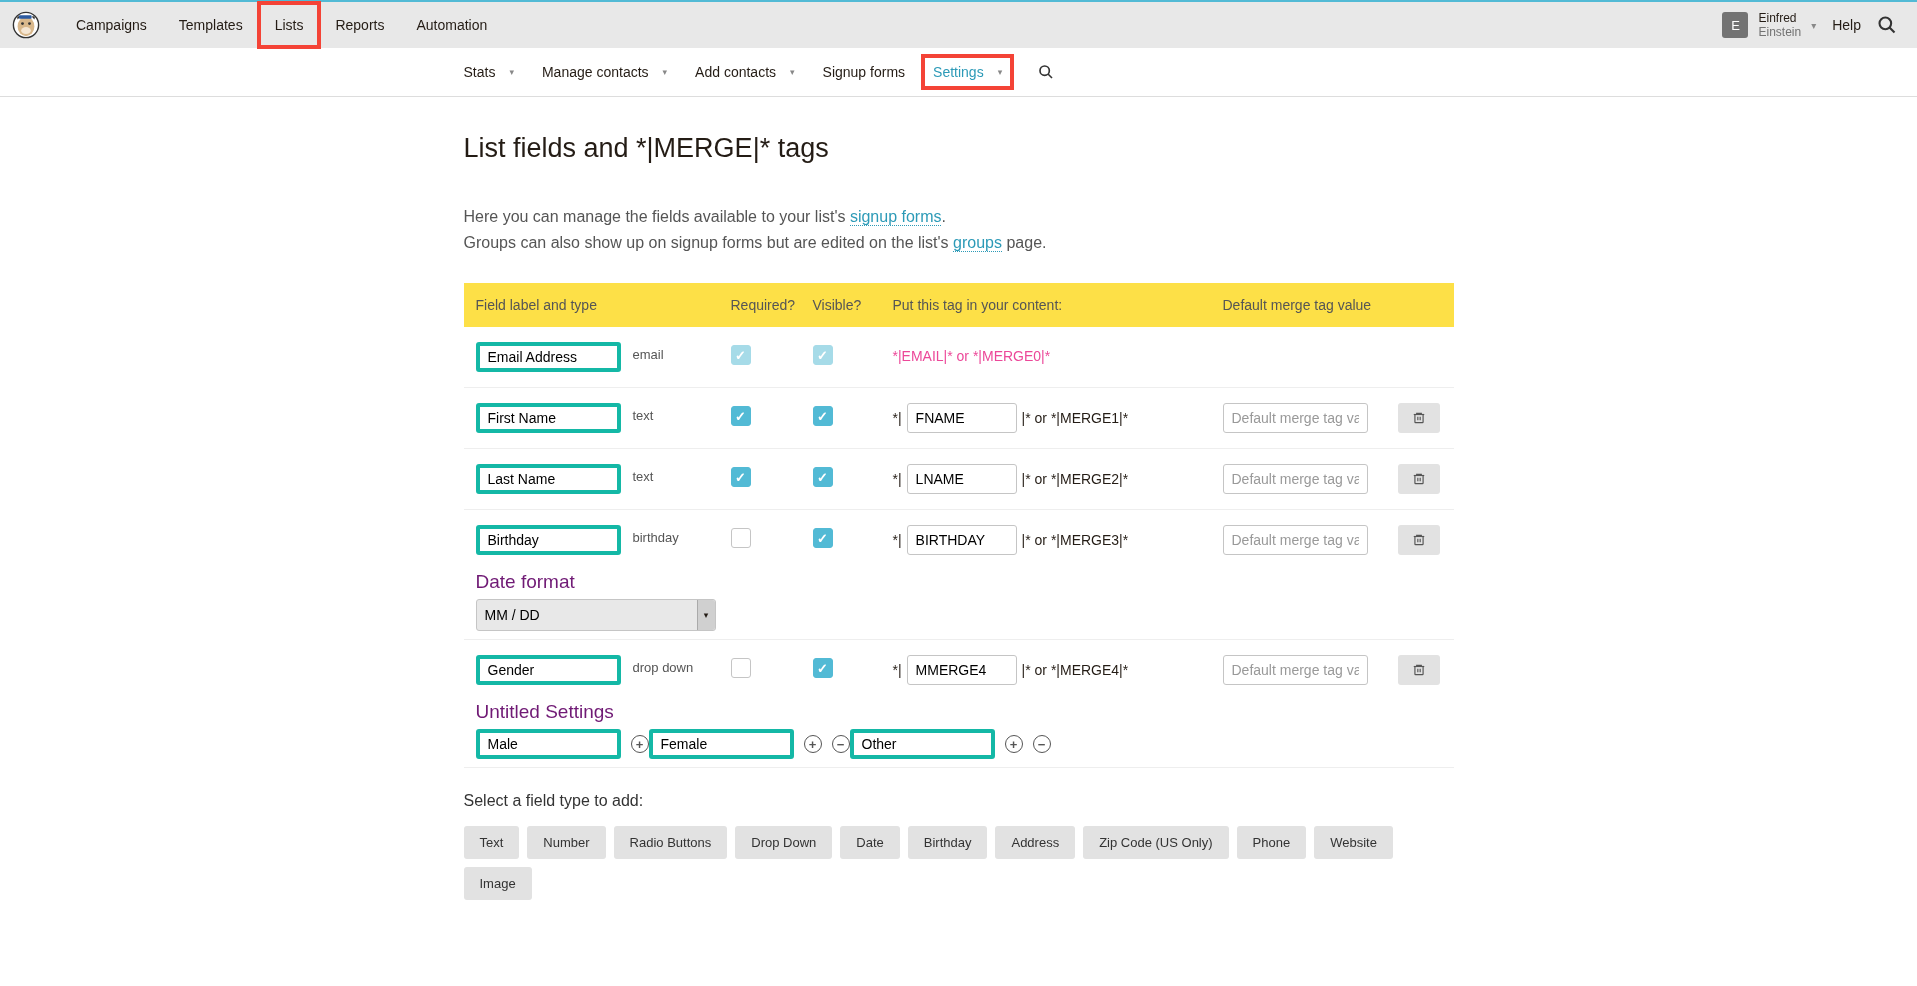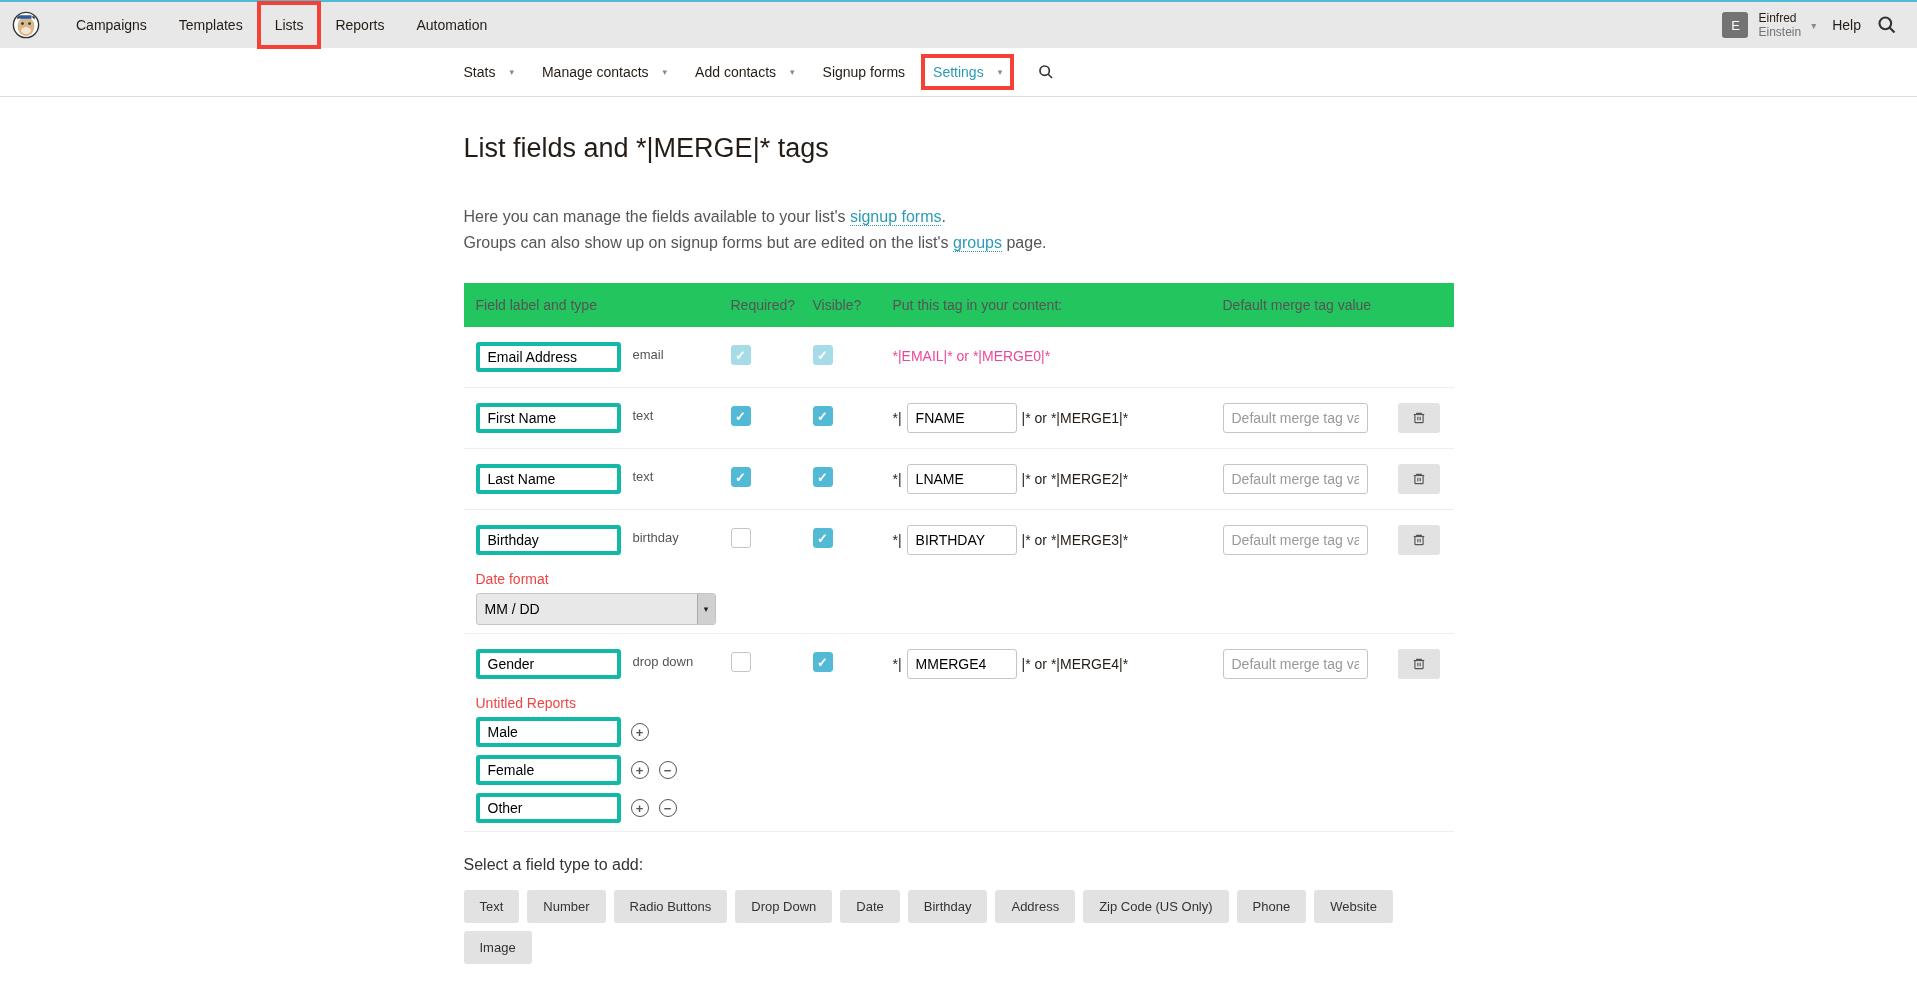--- a/index.html
+++ b/index.html
@@ -28,21 +28,21 @@
     .sub-item.highlight { outline: 4px solid #f44336; padding: 6px 8px; margin: -6px -8px; }
     .sub-chev { font-size: 9px; color: #888; }
     .sub-search { width: 16px; height: 16px; margin-left: 8px; cursor: pointer; }
     
     .container { max-width: 990px; margin: 0 auto; padding: 36px 0 40px; }
     h1 { font-size: 27px; font-weight: 400; margin-bottom: 40px; color: #241c15; }
     .intro { font-size: 16px; line-height: 1.6; color: #555; margin-bottom: 28px; }
     .intro a { color: #2c9ab7; border-bottom: 1px dotted #2c9ab7; text-decoration: none; }
     
     .field-table { width: 100%; }
-    .thead { background: #22c55e; display: flex; padding: 14px 12px; font-weight: 500; font-size: 14px; color: #555; }
+    .thead { background: #fde047; display: flex; padding: 14px 12px; font-weight: 500; font-size: 14px; color: #555; }
     .col-label { flex: 0 0 255px; }
     .col-req { flex: 0 0 82px; }
     .col-vis { flex: 0 0 80px; }
     .col-tag { flex: 0 0 330px; }
     .col-def { flex: 0 0 175px; }
     .col-del { flex: 0 0 45px; }
     
     .trow { display: flex; align-items: flex-start; padding: 15px 12px; border-bottom: 1px solid #eee; }
     .trow.noborder { border-bottom: none; padding-bottom: 5px; }
     .trow.tight { padding-top: 5px; padding-bottom: 8px; }
@@ -56,26 +56,26 @@
     .chk.locked { background: #a6dbe8; border-color: #a6dbe8; cursor: default; }
     
     .tag-static { font-size: 14px; color: #ec4899; margin-top: 6px; }
     .tag-wrap { display: flex; align-items: center; gap: 5px; font-size: 14px; }
     .tag-input { width: 110px; height: 30px; border: 1px solid #c5c5c5; border-radius: 3px; padding: 0 8px; font-size: 14px; }
     .def-input { width: 145px; height: 30px; border: 1px solid #c5c5c5; border-radius: 3px; padding: 0 8px; font-size: 14px; }
     .def-input::placeholder { color: #999; }
     
     .del-btn { width: 42px; height: 30px; background: #e2e2e2; border: none; border-radius: 3px; display: flex; align-items: center; justify-content: center; cursor: pointer; }
     
-    .sublabel { font-size: 14px; color: #ef4444; margin: 6px 0 6px 0; }
+    .sublabel { font-size: 19px; color: #701a75; margin: 6px 0 6px 0; }
     .select-wrap { position: relative; width: 240px; }
     .select { width: 100%; height: 32px; background: #e8e8e8; border: 1px solid #c5c5c5; border-radius: 3px; padding: 0 8px; font-size: 14px; appearance: none; }
     .select-arrow { position: absolute; right: 1px; top: 1px; bottom: 1px; width: 18px; background: #d0d0d0; border-left: 1px solid #aaa; display: flex; align-items: center; justify-content: center; font-size: 9px; pointer-events: none; border-radius: 0 3px 3px 0; }
     
-    .options-wrap { display: flex; flex-direction: column; gap: 8px; margin-top: 6px; }
+    .options-wrap { display: flex; flex-direction: row; margin-top: 6px; }
     .option-row { display: flex; align-items: center; gap: 10px; }
     .opt-btn { width: 18px; height: 18px; border: 1.5px solid #555; border-radius: 50%; background: none; display: flex; align-items: center; justify-content: center; font-size: 13px; line-height: 1; cursor: pointer; color: #555; font-weight: bold; }
     
     .add-section { margin-top: 24px; }
     .add-title { font-size: 16px; font-weight: 500; margin-bottom: 16px; color: #333; }
     .add-buttons { display: flex; flex-wrap: wrap; gap: 8px; }
     .add-btn { background: #e2e2e2; border: none; border-radius: 3px; padding: 9px 16px; font-size: 13px; font-weight: 500; cursor: pointer; color: #333; }
     
     .trash-svg { width: 14px; height: 16px; }
     .glass-svg { width: 100%; height: 100%; }
@@ -299,21 +299,21 @@
                 <path d="M8 6V4h8v2"></path>
                 <rect x="5" y="6" width="14" height="14" rx="1"></rect>
                 <line x1="10" y1="10" x2="10" y2="16"></line>
                 <line x1="14" y1="10" x2="14" y2="16"></line>
               </svg>
             </button>
           </div>
         </div>
         <div class="trow tight " style="border-bottom: 1px solid rgb(238, 238, 238);">
           <div class="col-label" style="flex: 1 1 0%;">
-            <div class="sublabel">Untitled Reports</div>
+            <div class="sublabel">Untitled Settings</div>
             <div class="options-wrap">
               <div class="option-row">
                 <input class="field-input" value="Male" style="">
                 <button class="opt-btn">+</button>
               </div>
               <div class="option-row">
                 <input class="field-input" value="Female" style="">
                 <button class="opt-btn">+</button>
                 <button class="opt-btn">−</button>
               </div>

